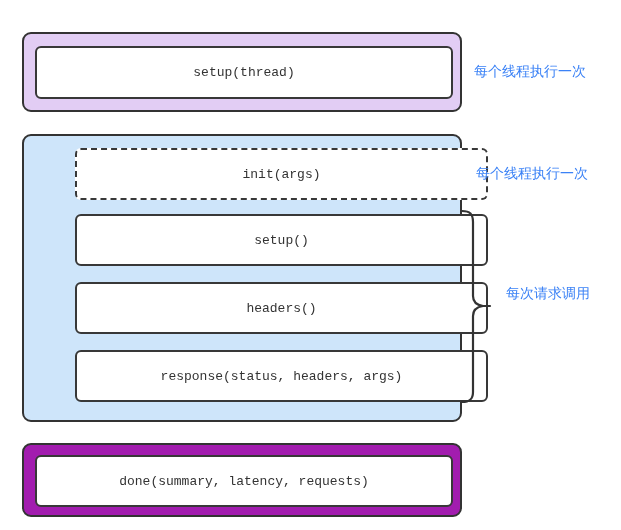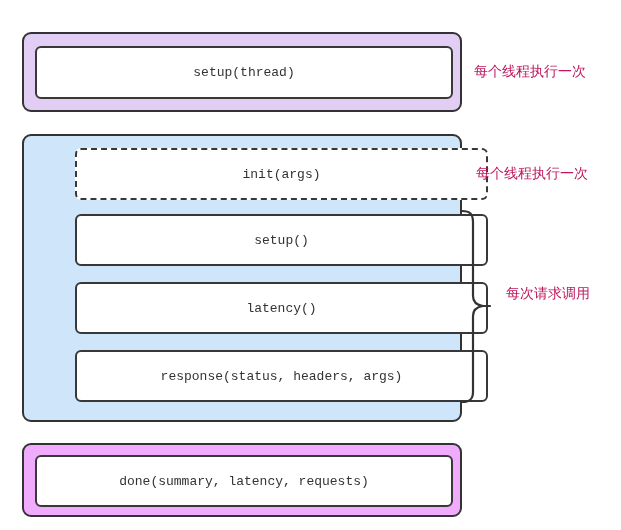--- a/index.html
+++ b/index.html
@@ -18,21 +18,21 @@
   }
   .group {
     position: absolute;
     left: 22px;
     width: 440px;
     border: 2px solid #333333;
     border-radius: 9px;
   }
   .group.purple { top: 32px;  height: 80px;  background: #e2cdf4; }
   .group.blue   { top: 134px; height: 288px; background: #cee5fa; }
-  .group.orange { top: 443px; height: 74px;  background: #f0abfc; padding-left: 43px; }
+  .group.orange { top: 443px; height: 74px;  background: #a21caf; padding-left: 43px; }
   .fnbox {
     position: absolute;
     background: #ffffff;
     border: 2px solid #383838;
     border-radius: 6px;
     display: flex;
     align-items: center;
     justify-content: center;
     font-size: 13px;
     color: #333333;
@@ -46,21 +46,21 @@
   .blue .fnbox.b-init     { top: 12px; }
   .blue .fnbox.b-delay    { top: 78px; }
   .blue .fnbox.b-request  { top: 146px; }
   .blue .fnbox.b-response { top: 214px; }
   
   .orange .fnbox { left: 11px; width: 418px; top: 10px; height: 52px; }
   .side-label {
     position: absolute;
     font-size: 14px;
     line-height: 17px;
-    color: #be185d;
+    color: #3b82f6;
     white-space: nowrap;
   }
   .lbl-setup { left: 474px; top: 64px; }
   .lbl-init  { left: 476px; top: 166px; }
   .lbl-loop  { left: 492px; top: 286px; margin-left: 14px; }
   .lbl-done  { left: 474px; top: 472px; }
   .brace-svg {
     position: absolute;
     left: 455px;
     top: 200px;
@@ -74,21 +74,21 @@
 <div class="canvas">
 
   <div class="group purple">
     <div class="fnbox">setup(thread)</div>
   </div>
   <div class="side-label lbl-setup">每个线程执行一次</div>
 
   <div class="group blue">
     <div class="fnbox dashed b-init">init(args)</div>
     <div class="fnbox b-delay">setup()</div>
-    <div class="fnbox b-request">latency()</div>
+    <div class="fnbox b-request">headers()</div>
     <div class="fnbox b-response">response(status, headers, args)</div>
   </div>
   <div class="side-label lbl-init">每个线程执行一次</div>
 
   <svg class="brace-svg" viewBox="455 200 45 215" xmlns="http://www.w3.org/2000/svg">
     <path d="M 462 211
              C 470 211 473 214 473 222
              L 473 296
              C 473 302 476 305 483 306
              C 476 307 473 310 473 316

